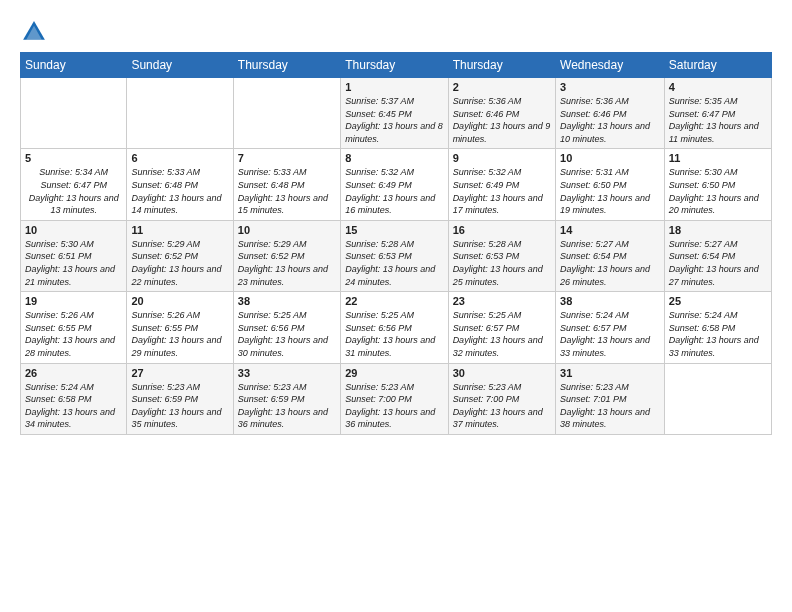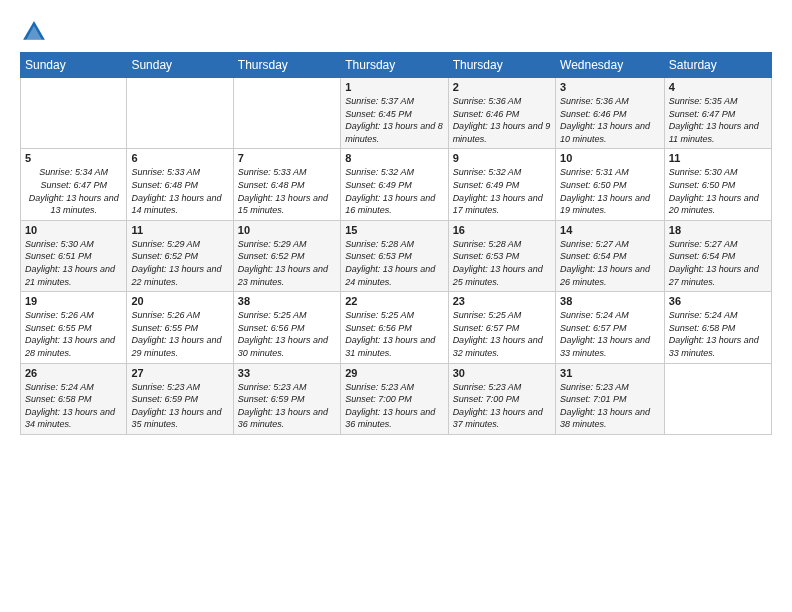--- a/index.html
+++ b/index.html
@@ -282,21 +282,21 @@
 Sunset: 6:57 PM
 Daylight: 13 hours and 32 minutes.</div>
           </td>
           <td>
             <span class="day-num">38</span>
             <div class="day-info" style="white-space: pre-line;">Sunrise: 5:24 AM
 Sunset: 6:57 PM
 Daylight: 13 hours and 33 minutes.</div>
           </td>
           <td>
-            <span class="day-num">36</span>
+            <span class="day-num">25</span>
             <div class="day-info" style="white-space: pre-line;">Sunrise: 5:24 AM
 Sunset: 6:58 PM
 Daylight: 13 hours and 33 minutes.</div>
           </td>
         </tr>
         <tr>
           <td>
             <span class="day-num">26</span>
             <div class="day-info" style="white-space: pre-line;">Sunrise: 5:24 AM
 Sunset: 6:58 PM

